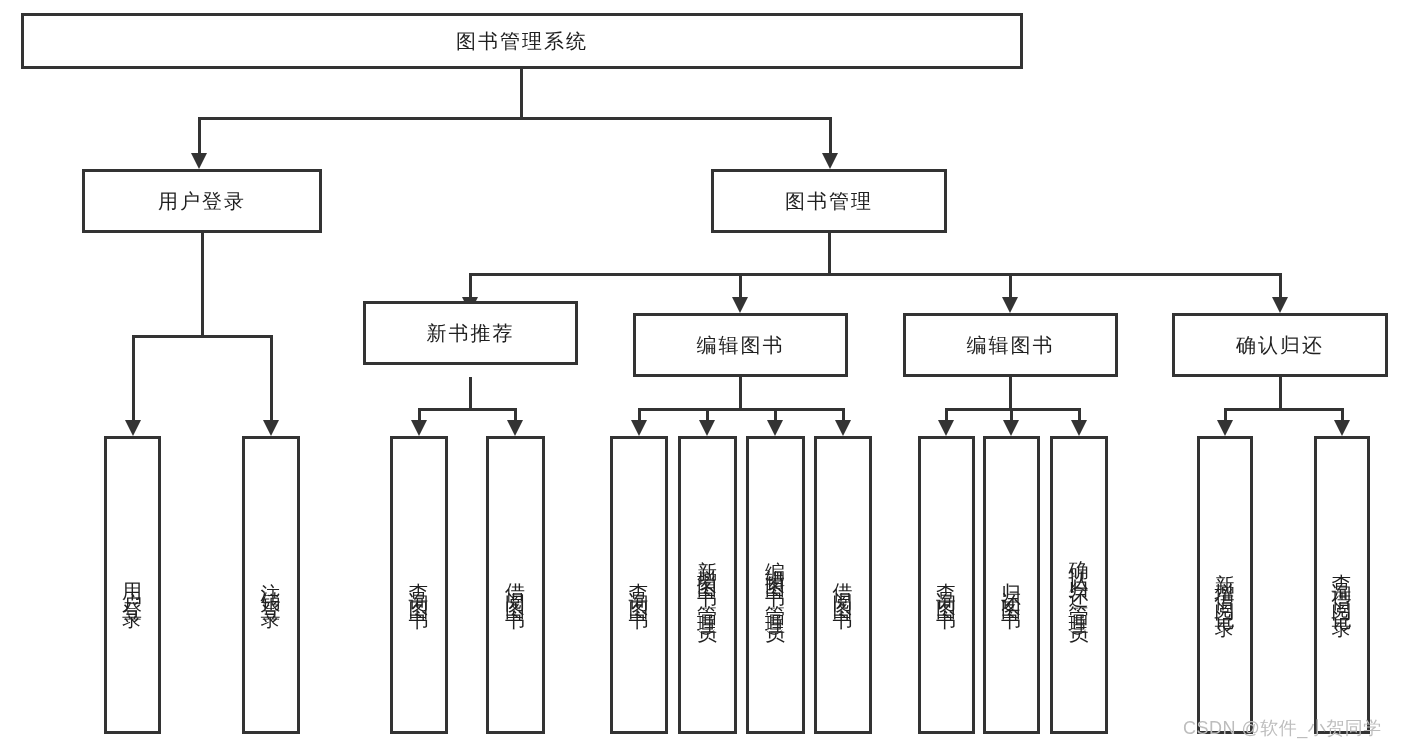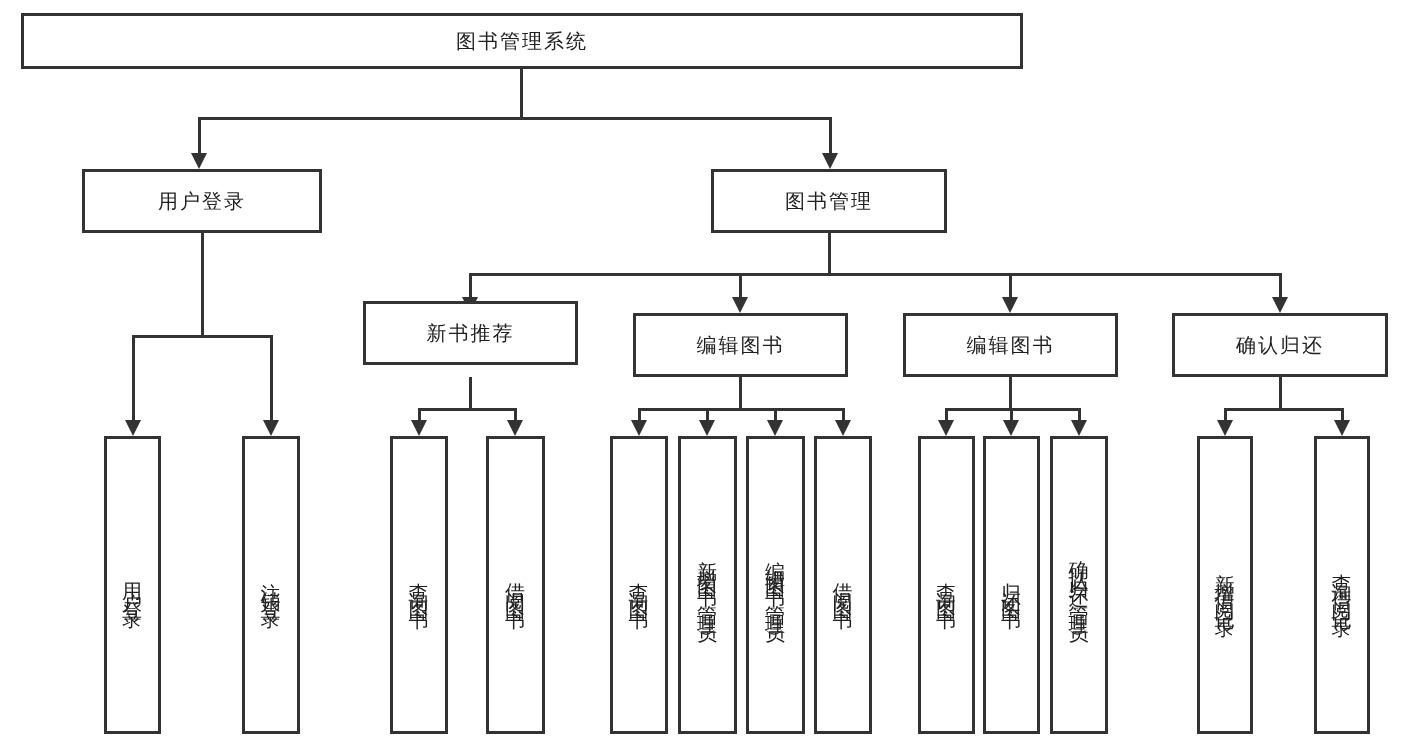--- a/index.html
+++ b/index.html
@@ -188,14 +188,15 @@
   <div class="vbox" style="left:1050px; width:58px;">
     <span>确认归还（管理员）</span>
   </div>
   <div class="vbox" style="left:1197px; width:56px;">
     <span>新增借阅记录</span>
   </div>
   <div class="vbox" style="left:1314px; width:56px;">
     <span>查询借阅记录</span>
   </div>
 
+  <div class="watermark">CSDN @软件_小贺同学</div>
 
 </div>
 
 </body></html>

